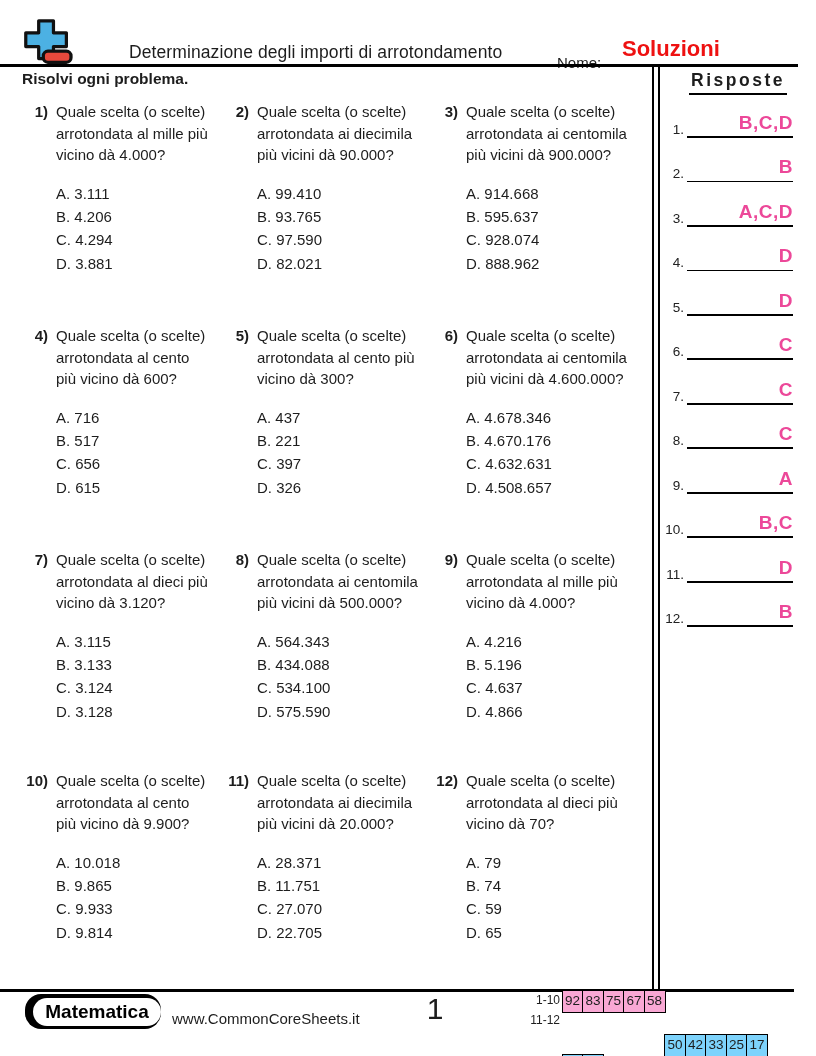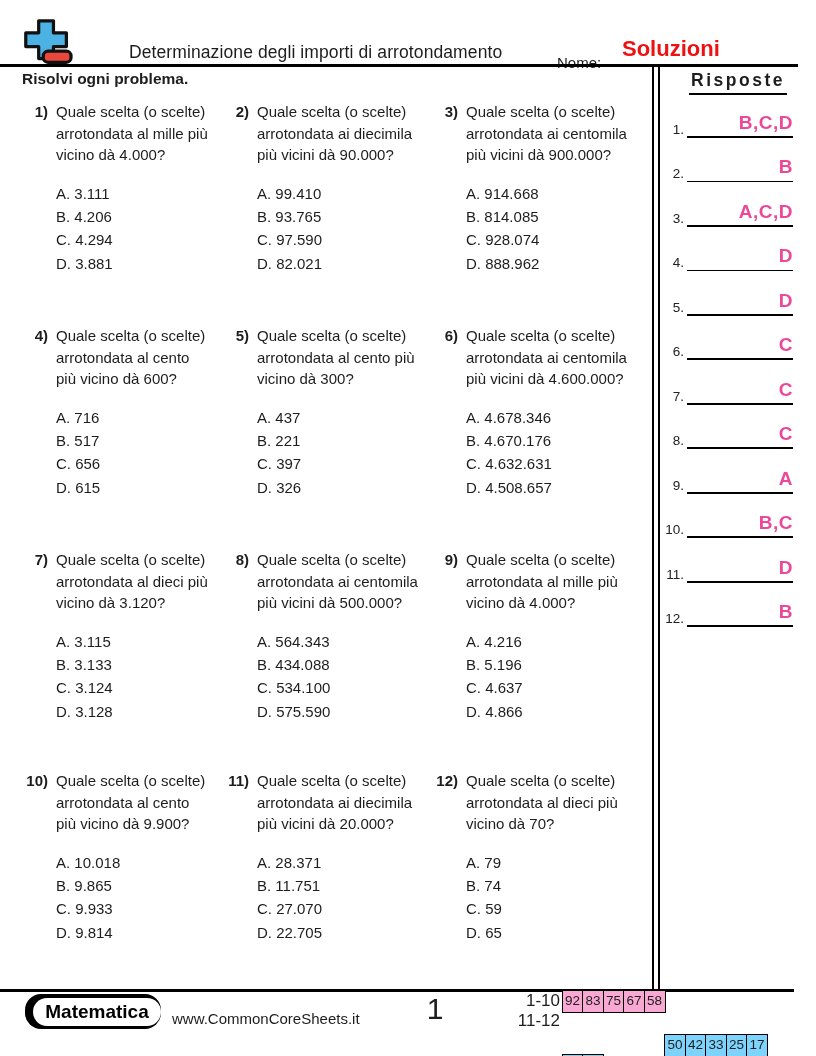--- a/index.html
+++ b/index.html
@@ -38,21 +38,21 @@
 
   
   .footer-rule{left:0;top:989px;width:794px;height:2.5px;background:#000;}
   .brand-badge{left:25px;top:994px;width:136px;height:35px;background:#000;border-radius:16px;display:flex;align-items:center;justify-content:flex-end;}
   .brand-inner{width:128px;height:28px;background:#fff;border-radius:15px;display:flex;align-items:center;justify-content:center;font-size:19px;font-weight:bold;color:#000;}
   .website{left:172px;top:1010px;font-size:15px;}
   .page-num{left:400px;top:992px;width:70px;text-align:center;font-size:30px;}
   .score-table{left:501px;top:990px;}
   .score-row{display:flex;height:21px;}
   .score-row + .score-row{margin-top:-1.5px;}
-  .score-label{width:59px;text-align:right;padding-right:3px;font-size:17px;line-height:21px;flex:none;}
+  .score-label{width:59px;text-align:right;padding-right:3px;font-size:12px;line-height:21px;flex:none;}
   .score-cell{width:20px;height:21px;border:1.5px solid #000;margin-left:-1.5px;text-align:center;font-size:13.5px;line-height:19px;box-sizing:content-box;background:#f9a8d4;flex:none;}
   .score-cell.hl{background:#7dd3fc;margin-top:44px;}
 </style>
 </head>
 <body>
 
 <div class="abs logo">
   <svg width="58" height="48" viewBox="0 0 62 52">
     <path d="M22 3 h16 v13 h14 v15 h-14 v13 h-16 v-13 h-14 v-15 h14 z" fill="#4cb1e3" stroke="#111" stroke-width="3.5" stroke-linejoin="round"></path>
     <rect x="27" y="36" width="30" height="12" rx="5" fill="#e8493c" stroke="#111" stroke-width="3.5"></rect>
@@ -176,21 +176,21 @@
 
   <div class="problem" style="left: 428px; top: 101px;">
     <div class="q-row">
       <span class="q-num">3)</span>
       <div class="q-text">Quale scelta (o scelte)
 arrotondata ai centomila
 più vicini dà 900.000?</div>
     </div>
     <div class="options">
         <div class="option">A. 914.668</div>
-        <div class="option">B. 814.085</div>
+        <div class="option">B. 595.637</div>
         <div class="option">C. 928.074</div>
         <div class="option">D. 888.962</div>
       </div>
   </div>
 
   <div class="problem" style="left: 18px; top: 325px;">
     <div class="q-row">
       <span class="q-num">4)</span>
       <div class="q-text">Quale scelta (o scelte)
 arrotondata al cento

